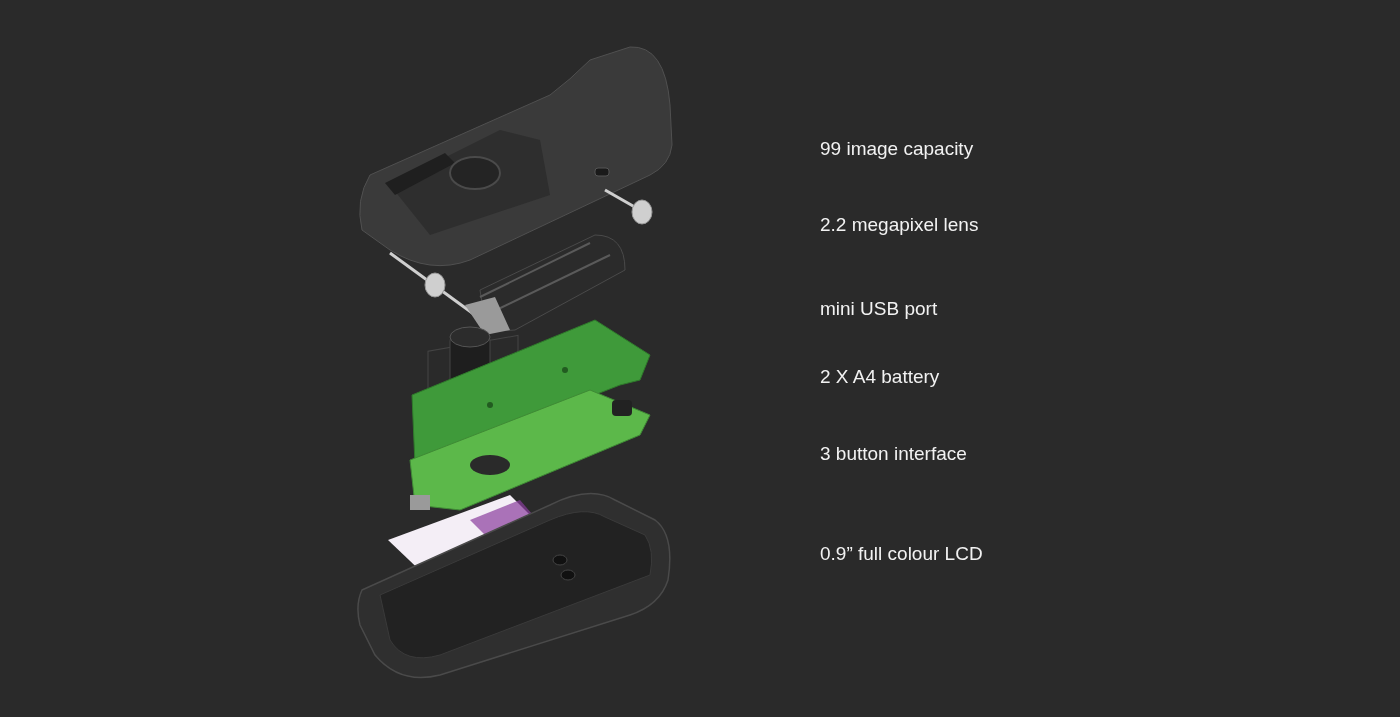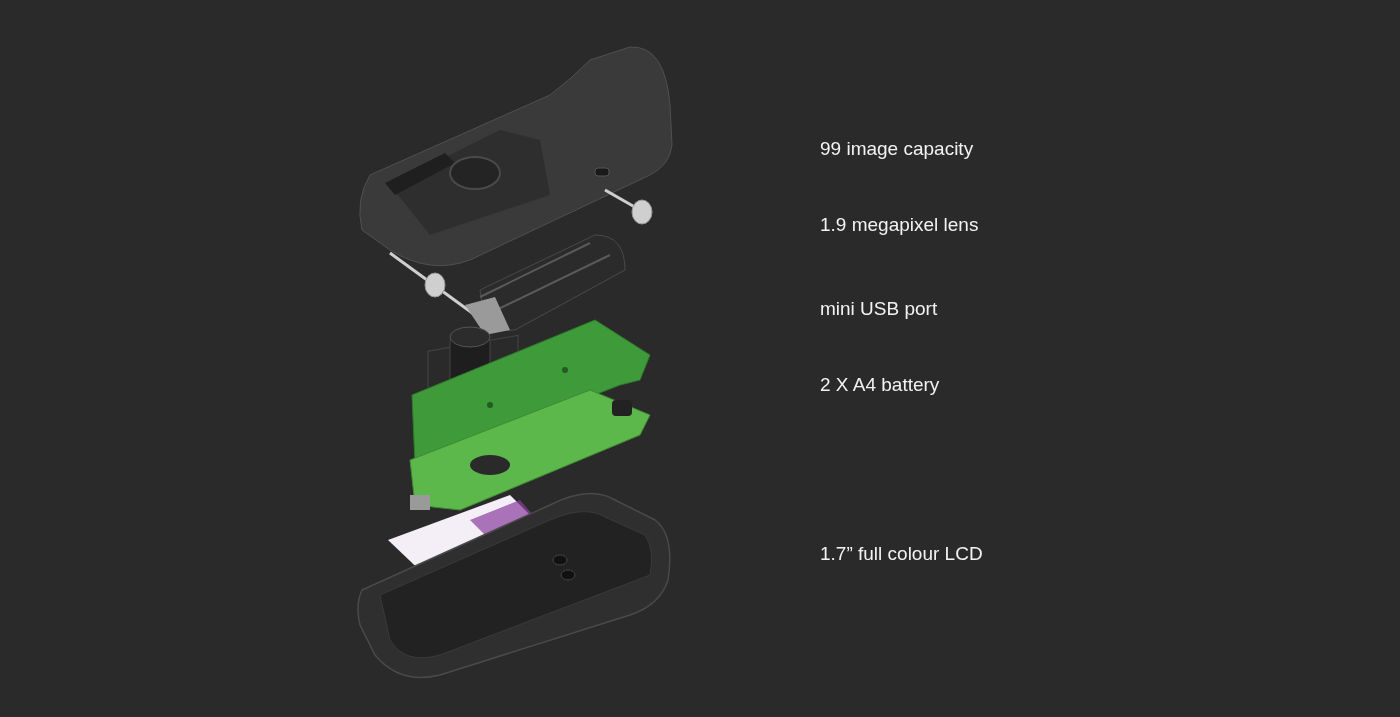--- a/index.html
+++ b/index.html
@@ -79,26 +79,27 @@
       <ellipse cx="218" cy="540" rx="7" ry="5" fill="#111" stroke="#444"></ellipse>
     </g>
   </svg>
 </div>
 
 <div class="features">
   <div class="feature" style="top:0px">
     <span class="line">99 image capacity</span>
   </div>
   <div class="feature" style="top:76px">
-    <span class="line">1.9 megapixel lens</span>
+    <span class="line">2.2 megapixel lens</span>
   </div>
   <div class="feature" style="top:160px">
     <span class="line">mini USB port</span>
   </div>
-  <div class="feature" style="top:236px">
+  <div class="feature" style="top:228px">
     <span class="line">2 X A4 battery</span>
   </div>
   <div class="feature" style="top:305px">
+    <span class="line">3 button interface</span>
   </div>
   <div class="feature" style="top:405px">
-    <span class="line">1.7” full colour LCD</span>
+    <span class="line">0.9” full colour LCD</span>
   </div>
 </div>
 
 </body></html>

